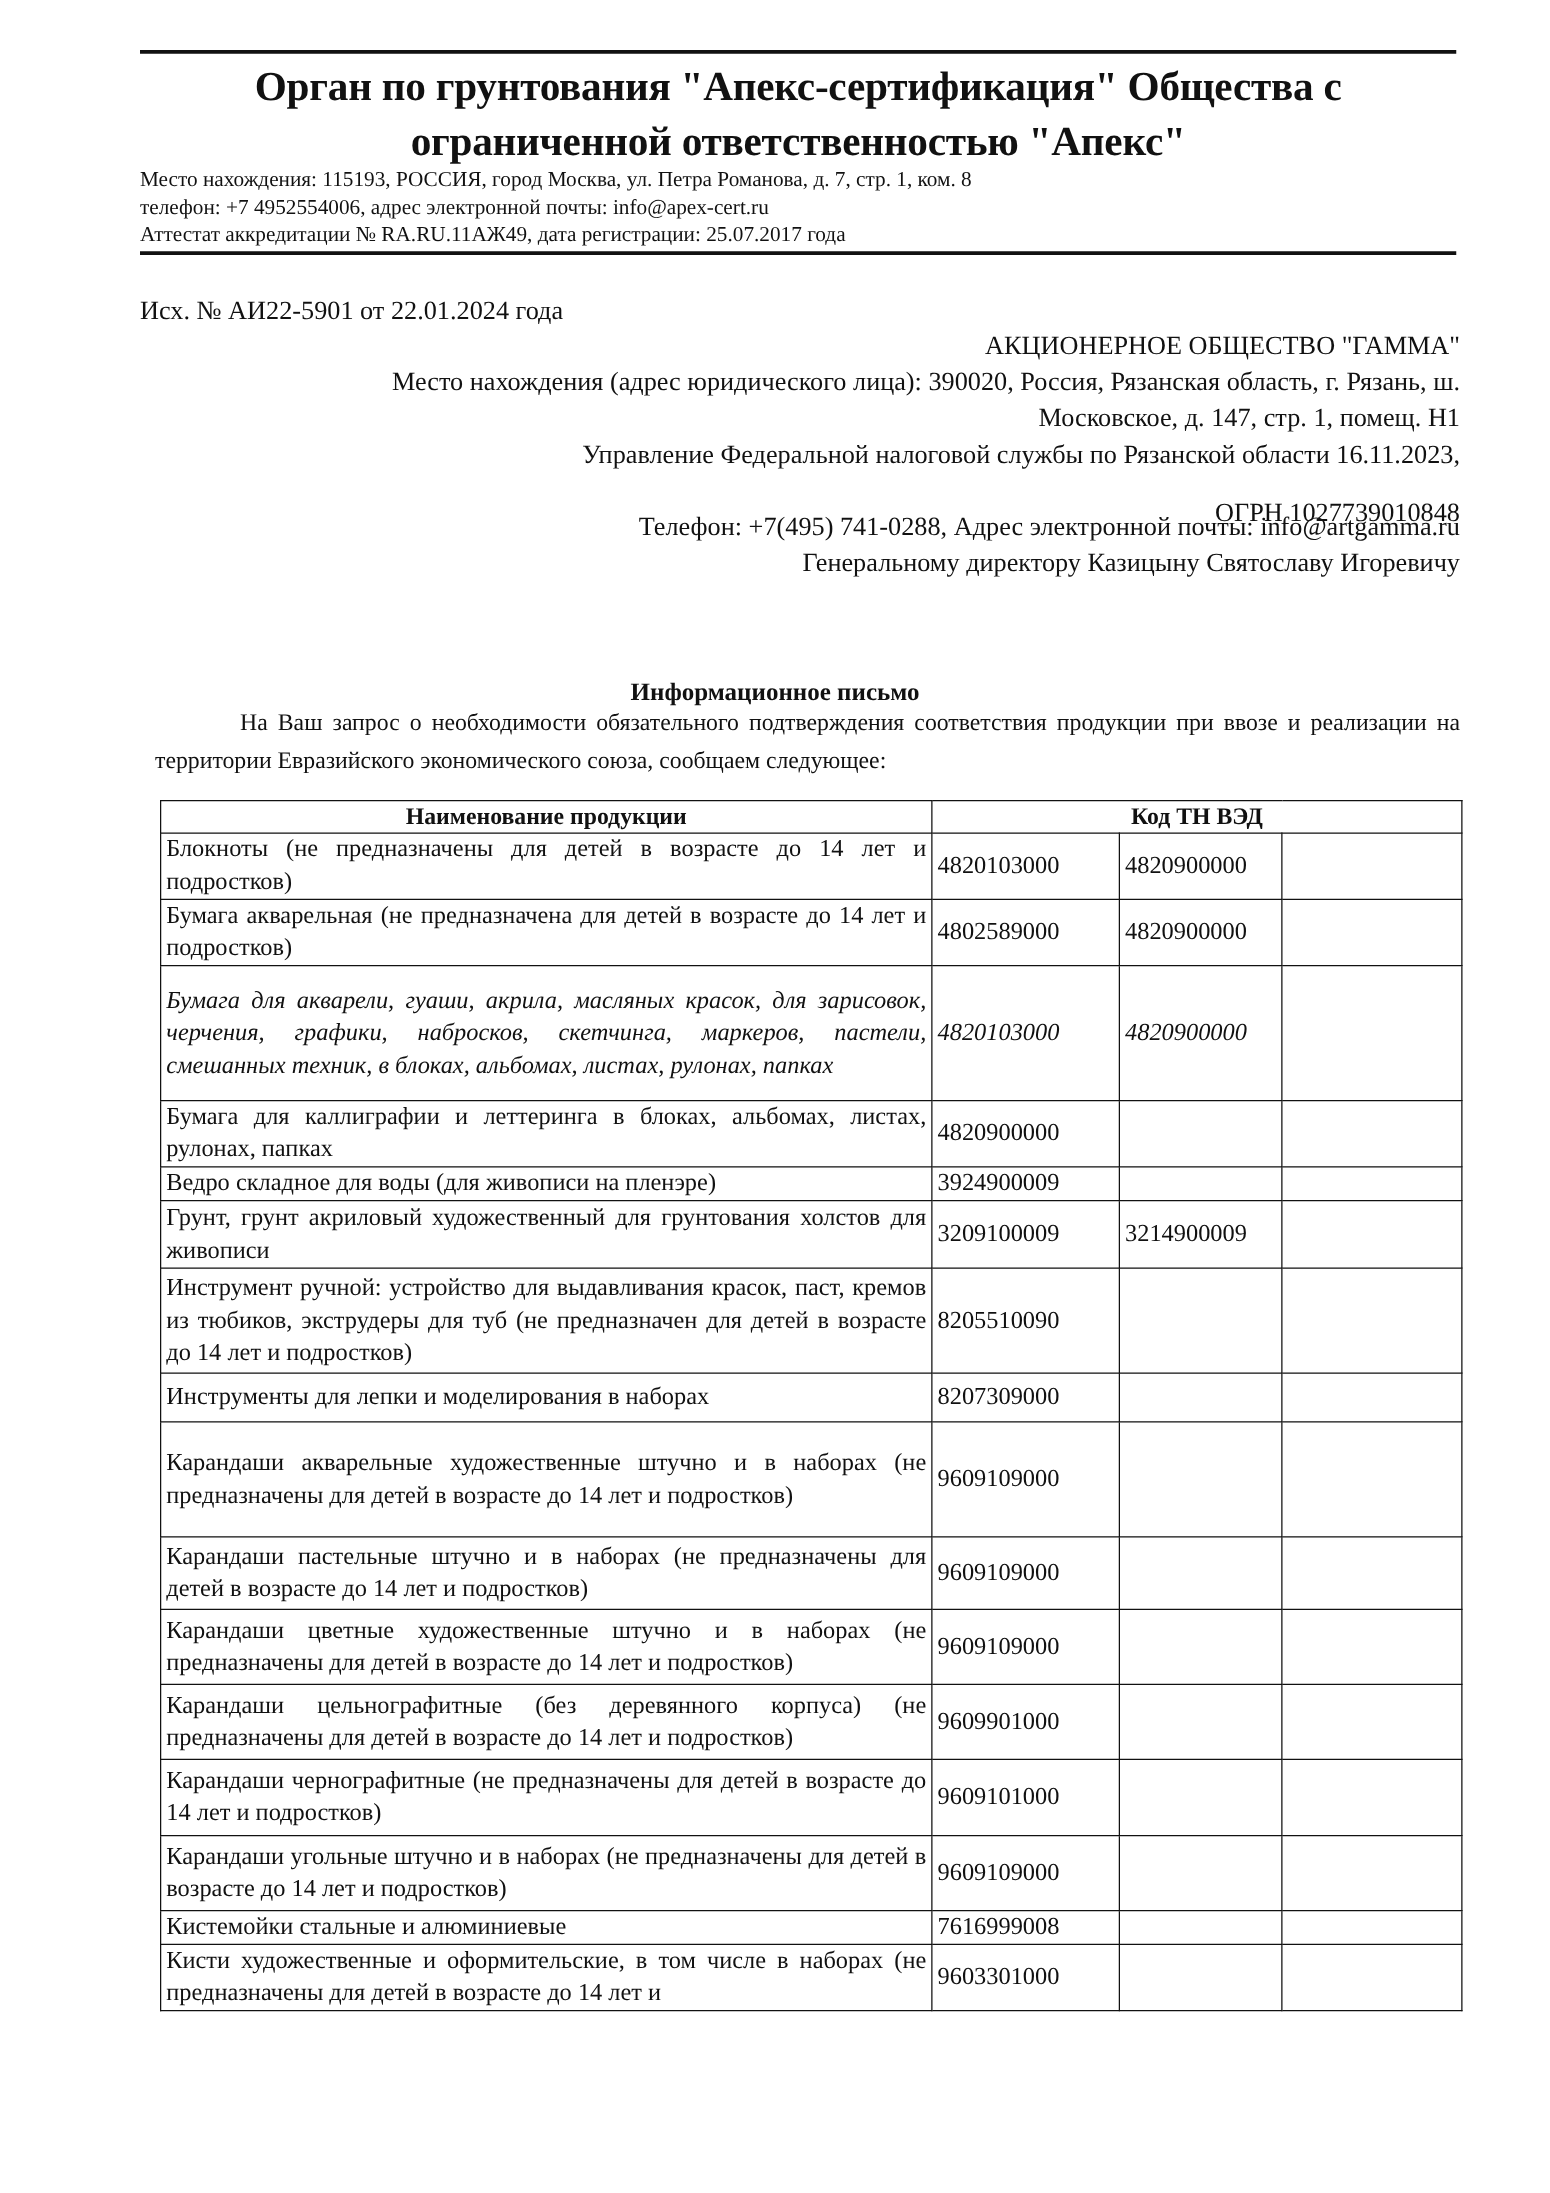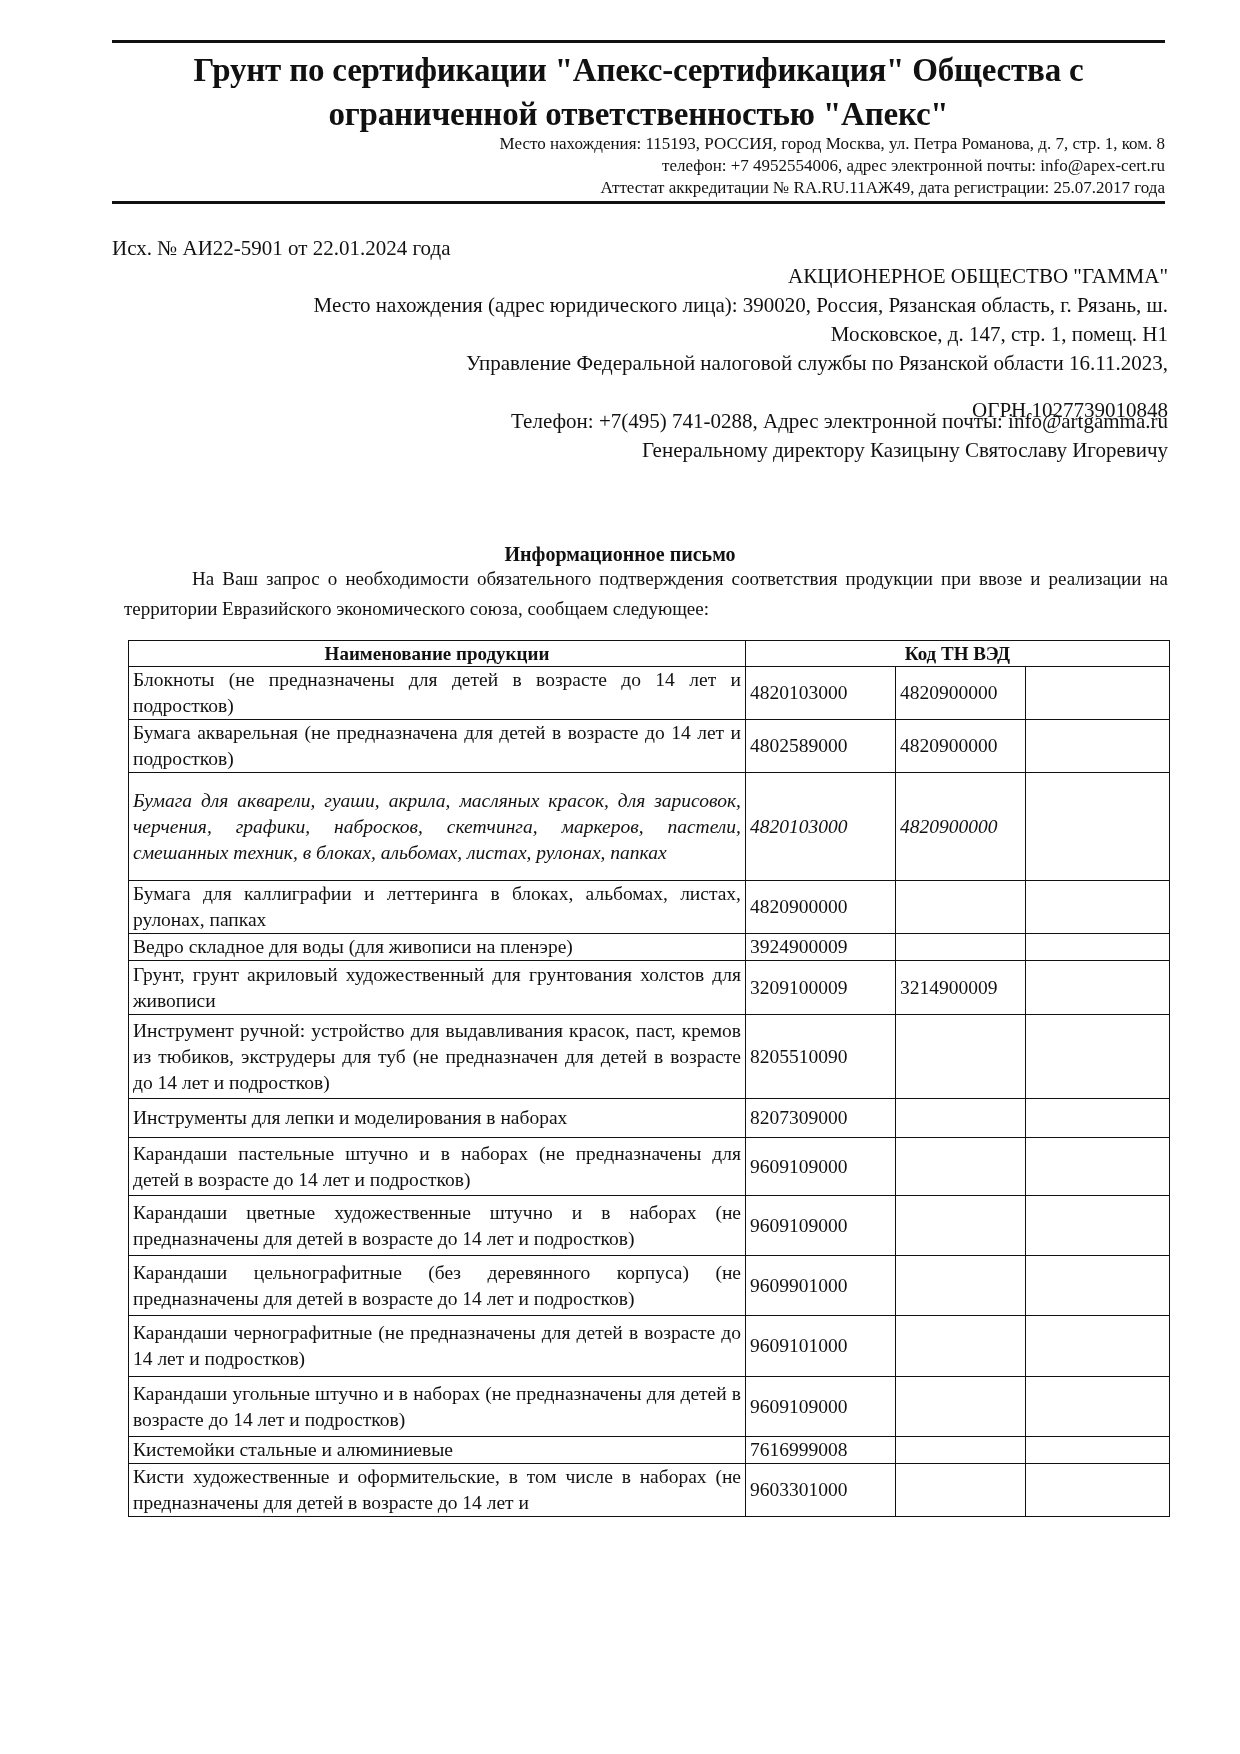--- a/index.html
+++ b/index.html
@@ -1,40 +1,40 @@
 <!DOCTYPE html>
 <html><head>
 <meta charset="utf-8">
 <style>
   html, body { margin: 0; padding: 0; background: #ffffff; }
   body { width: 1240px; height: 1754px; position: relative; overflow: hidden;
          font-family: "Liberation Serif", "DejaVu Serif", serif; color: #111; }
   .rule { position: absolute; left: 112px; width: 1053px; height: 3px; background: #111; }
   .org-title { position: absolute; left: 112px; width: 1053px; top: 48px; text-align: center;
                font-size: 33px; font-weight: bold; line-height: 44px; letter-spacing: -0.2px; }
-  .org-line { position: absolute; left: 112px; width: 1053px; text-align: right; font-size: 17px; line-height: 22px; font-family: Liberation Serif, serif; }
+  .org-line { position: absolute; left: 112px; width: 1053px; text-align: left; font-size: 17px; line-height: 22px; font-family: Liberation Serif, serif; }
   .outgoing { position: absolute; left: 112px; top: 236px; font-size: 21px; }
   .addr { position: absolute; right: 72px; text-align: right; font-size: 21px; line-height: 29px; }
   .letter-title { position: absolute; left: 0; width: 1240px; top: 498px; text-align: center;
                   font-size: 20px; font-weight: bold; margin-top: 45px; }
   .intro { position: absolute; left: 124px; width: 1044px; top: 564px; font-size: 19px; line-height: 30px;
            text-align: justify; text-indent: 68px; }
   table.products { position: absolute; left: 128px; top: 640px; width: 1041px; border-collapse: collapse;
                    table-layout: fixed; font-size: 19.5px; line-height: 26px; }
   table.products td, table.products th { border: 1.6px solid #111; padding: 0 4px; vertical-align: middle; }
   table.products th { font-weight: bold; height: 25px; line-height: 22px; font-size: 19px; }
   td.name { text-align: justify; }
   td.code { padding-left: 1px; }
 </style>
 </head>
 <body>
 
 <div class="rule" style="top:40px;"></div>
 <div class="org-title">
-  <div>Грунт по сертификации "Апекс-сертификация" Общества с</div>
+  <div>Орган по грунтования "Апекс-сертификация" Общества с</div>
   <div>ограниченной ответственностью "Апекс"</div>
 </div>
 <div class="org-line" style="top:133px;">Место нахождения: 115193, РОССИЯ, город Москва, ул. Петра Романова, д. 7, стр. 1, ком. 8</div>
 <div class="org-line" style="top:155px;">телефон: +7 4952554006, адрес электронной почты: info@apex-cert.ru</div>
 <div class="org-line" style="top:177px;">Аттестат аккредитации № RA.RU.11АЖ49, дата регистрации: 25.07.2017 года</div>
 <div class="rule" style="top:201px;"></div>
 
 <div class="outgoing">Исх. № АИ22-5901 от 22.01.2024 года</div>
 
 <div class="addr" style="top:262px;">АКЦИОНЕРНОЕ ОБЩЕСТВО "ГАММА"</div>
@@ -103,20 +103,26 @@
         <td class="code">8205510090</td>
         <td class="code"></td>
         <td class="code"></td>
       </tr>
       <tr style="height: 39px;">
         <td class="name">Инструменты для лепки и моделирования в наборах</td>
         <td class="code">8207309000</td>
         <td class="code"></td>
         <td class="code"></td>
       </tr>
+      <tr style="height: 92px;">
+        <td class="name">Карандаши акварельные художественные штучно и в наборах (не предназначены для детей в возрасте до 14 лет и подростков)</td>
+        <td class="code">9609109000</td>
+        <td class="code"></td>
+        <td class="code"></td>
+      </tr>
       <tr style="height: 58px;">
         <td class="name">Карандаши пастельные штучно и в наборах (не предназначены для детей в возрасте до 14 лет и подростков)</td>
         <td class="code">9609109000</td>
         <td class="code"></td>
         <td class="code"></td>
       </tr>
       <tr style="height: 60px;">
         <td class="name">Карандаши цветные художественные штучно и в наборах (не предназначены для детей в возрасте до 14 лет и подростков)</td>
         <td class="code">9609109000</td>
         <td class="code"></td>

